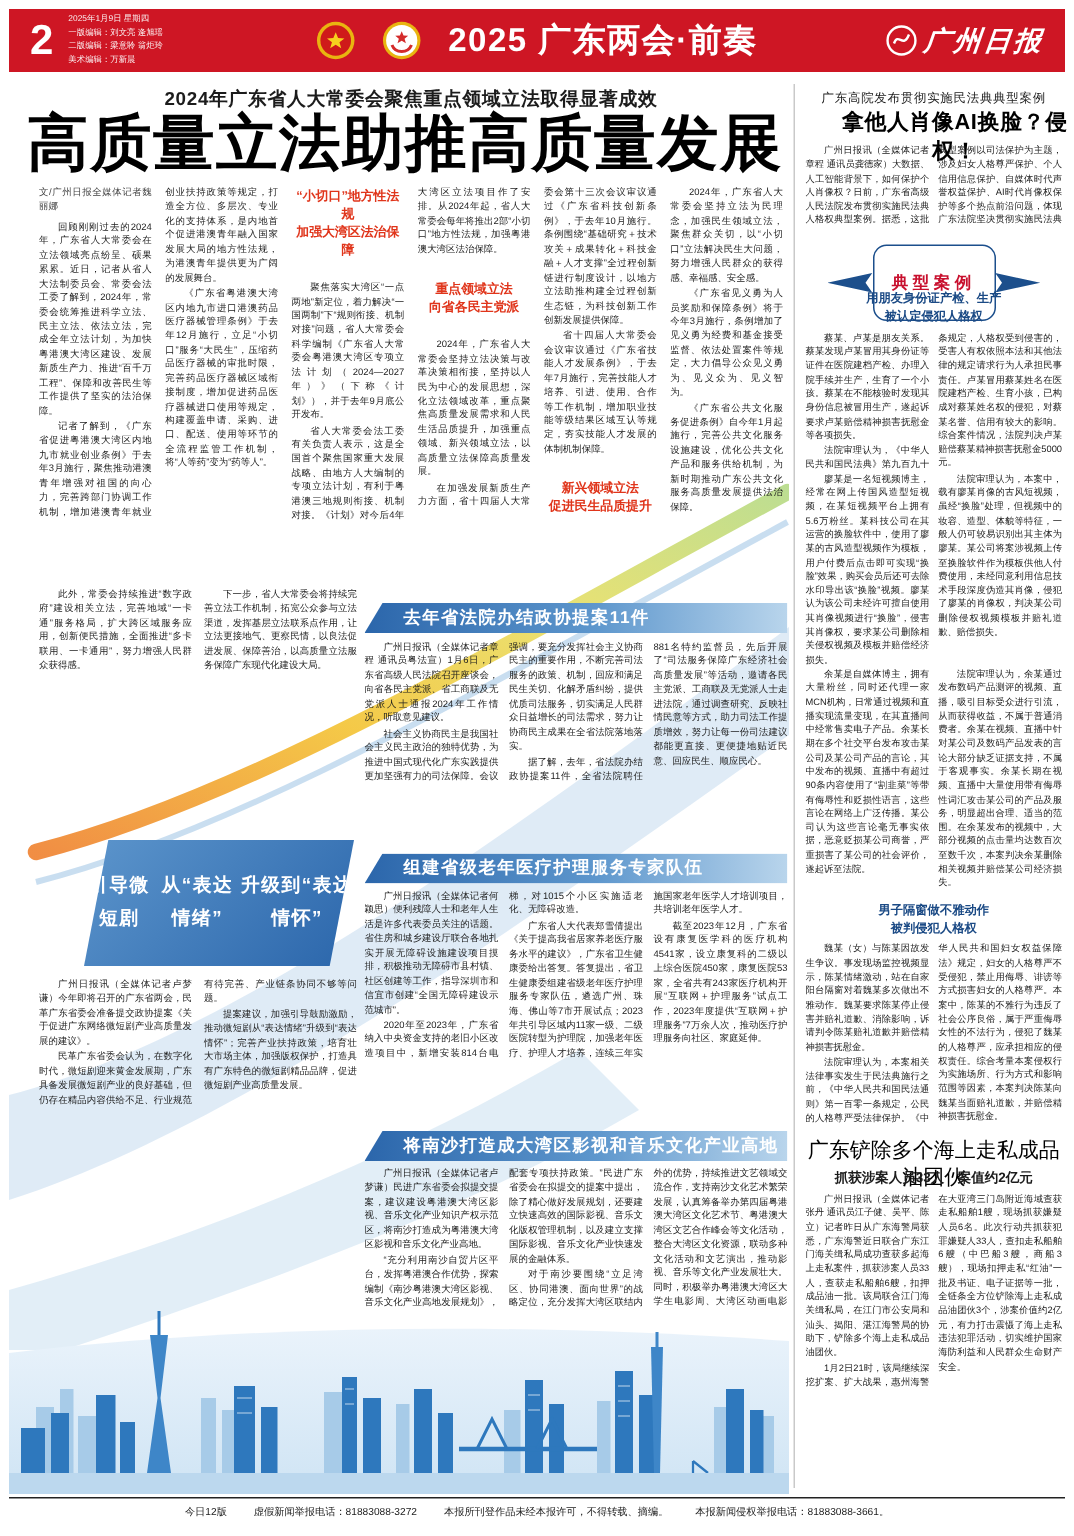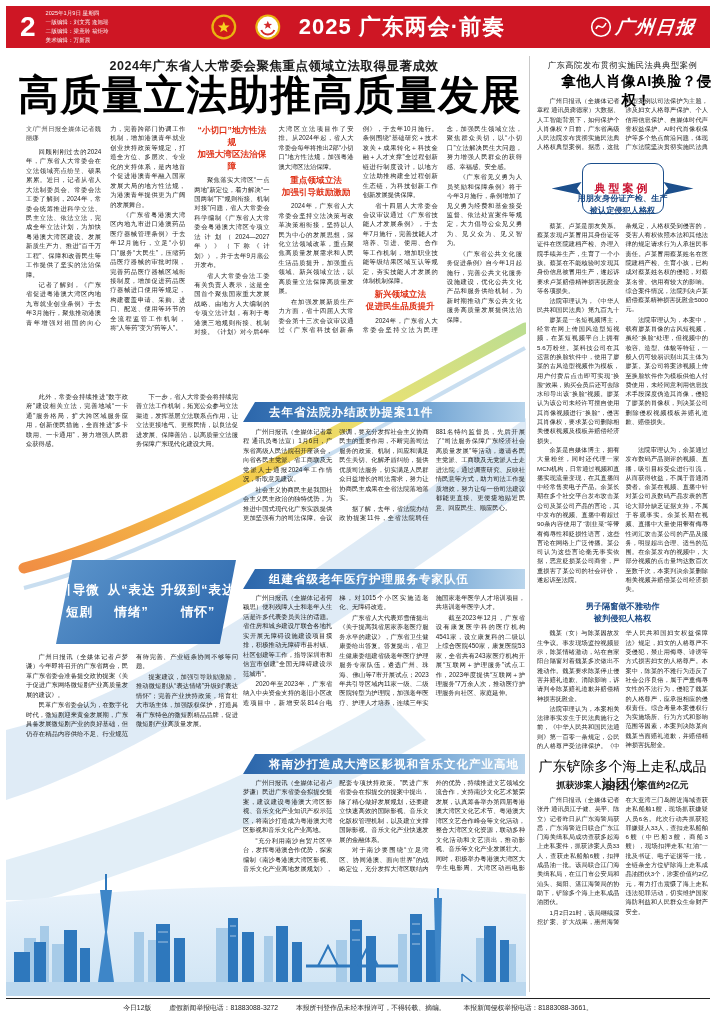--- a/index.html
+++ b/index.html
@@ -31,21 +31,21 @@
     font-size:41px; font-weight:900; letter-spacing:1px; line-height:1.1; color:#000; z-index:2; }
   .main-body { position:absolute; left:26px; top:124px; width:496px; height:262px;
     column-count:6; column-gap:9px; font-size:6.3px; line-height:1.5; text-align:justify;
     overflow:hidden; z-index:2; }
   .main-tail { position:absolute; left:26px; top:392px; width:212px; height:156px;
     column-count:2; column-gap:8px; font-size:6.3px; line-height:1.5; text-align:justify;
     overflow:hidden; z-index:2; }
   .para { text-indent:2em; margin-bottom:1px; }
   .byline { text-indent:0; color:#444; margin-bottom:4px; }
   .col-subhead { color:#e0351b; font-weight:bold; font-size:8.6px; line-height:1.4;
-    text-align:center; margin:3px 0; white-space:pre-line; text-indent:0; }
+    text-align:center; margin:15px 0; white-space:pre-line; text-indent:0; }
   
   .swoosh { position:absolute; left:6px; top:300px; width:520px; height:600px; z-index:0; }
   
   .sec-banner { position:absolute; left:243px; width:282px; height:20px; z-index:3;
     background:linear-gradient(90deg,#2b66ab 0%,#5e97cd 55%,#b9d5ec 100%);
     clip-path:polygon(12px 0,100% 0,100% 100%,0 100%);
     color:#fff; font-weight:800; font-size:11.5px; line-height:20px;
     padding-left:26px; letter-spacing:1px; white-space:nowrap; }
   .sec-text { position:absolute; left:243px; width:282px; column-count:3; column-gap:7px;
     font-size:6.3px; line-height:1.5; text-align:justify; overflow:hidden; z-index:2; }
@@ -148,21 +148,21 @@
 <div class="main-body">
     <p class="para byline">文/广州日报全媒体记者魏丽娜</p>
     <p class="para">回顾刚刚过去的2024年，广东省人大常委会在立法领域亮点纷呈、硕果累累。近日，记者从省人大法制委员会、常委会法工委了解到，2024年，常委会统筹推进科学立法、民主立法、依法立法，完成全年立法计划，为加快粤港澳大湾区建设、发展新质生产力、推进“百千万工程”、保障和改善民生等工作提供了坚实的法治保障。</p>
     <p class="para">记者了解到，《广东省促进粤港澳大湾区内地九市就业创业条例》于去年3月施行，聚焦推动港澳青年增强对祖国的向心力，完善跨部门协调工作机制，增加港澳青年就业创业扶持政策等规定，打造全方位、多层次、专业化的支持体系，是内地首个促进港澳青年融入国家发展大局的地方性法规，为港澳青年提供更为广阔的发展舞台。</p>
     <p class="para">《广东省粤港澳大湾区内地九市进口港澳药品医疗器械管理条例》于去年12月施行，立足“小切口”服务“大民生”，压缩药品医疗器械的审批时限，完善药品医疗器械区域衔接制度，增加促进药品医疗器械进口使用等规定，构建覆盖申请、采购、进口、配送、使用等环节的全流程监管工作机制，将“人等药”变为“药等人”。</p>
     <div class="col-subhead">“小切口”地方性法规
 加强大湾区法治保障</div>
     <p class="para">聚焦落实大湾区“一点两地”新定位，着力解决“一国两制”下“规则衔接、机制对接”问题，省人大常委会科学编制《广东省人大常委会粤港澳大湾区专项立法计划（2024—2027年）》（下称《计划》），并于去年9月底公开发布。</p>
     <p class="para">省人大常委会法工委有关负责人表示，这是全国首个聚焦国家重大发展战略、由地方人大编制的专项立法计划，有利于粤港澳三地规则衔接、机制对接。《计划》对今后4年大湾区立法项目作了安排。从2024年起，省人大常委会每年将推出2部“小切口”地方性法规，加强粤港澳大湾区法治保障。</p>
     <div class="col-subhead">重点领域立法
-加强引导鼓励激励</div>
+向省各民主党派</div>
     <p class="para">2024年，广东省人大常委会坚持立法决策与改革决策相衔接，坚持以人民为中心的发展思想，深化立法领域改革，重点聚焦高质量发展需求和人民生活品质提升，加强重点领域、新兴领域立法，以高质量立法保障高质量发展。</p>
     <p class="para">在加强发展新质生产力方面，省十四届人大常委会第十三次会议审议通过《广东省科技创新条例》，于去年10月施行。条例围绕“基础研究＋技术攻关＋成果转化＋科技金融＋人才支撑”全过程创新链进行制度设计，以地方立法助推构建全过程创新生态链，为科技创新工作创新发展提供保障。</p>
     <p class="para">省十四届人大常委会会议审议通过《广东省技能人才发展条例》，于去年7月施行，完善技能人才培养、引进、使用、合作等工作机制，增加职业技能等级结果区域互认等规定，夯实技能人才发展的体制机制保障。</p>
     <div class="col-subhead">新兴领域立法
 促进民生品质提升</div>
     <p class="para">2024年，广东省人大常委会坚持立法为民理念，加强民生领域立法，聚焦群众关切，以“小切口”立法解决民生大问题，努力增强人民群众的获得感、幸福感、安全感。</p>
     <p class="para">《广东省见义勇为人员奖励和保障条例》将于今年3月施行，条例增加了见义勇为经费和基金接受监督、依法处置案件等规定，大力倡导公众见义勇为、见义众为、见义智为。</p>
     <p class="para">《广东省公共文化服务促进条例》自今年1月起施行，完善公共文化服务设施建设，优化公共文化产品和服务供给机制，为新时期推动广东公共文化服务高质量发展提供法治保障。</p>
   </div>
 <div class="main-tail">

